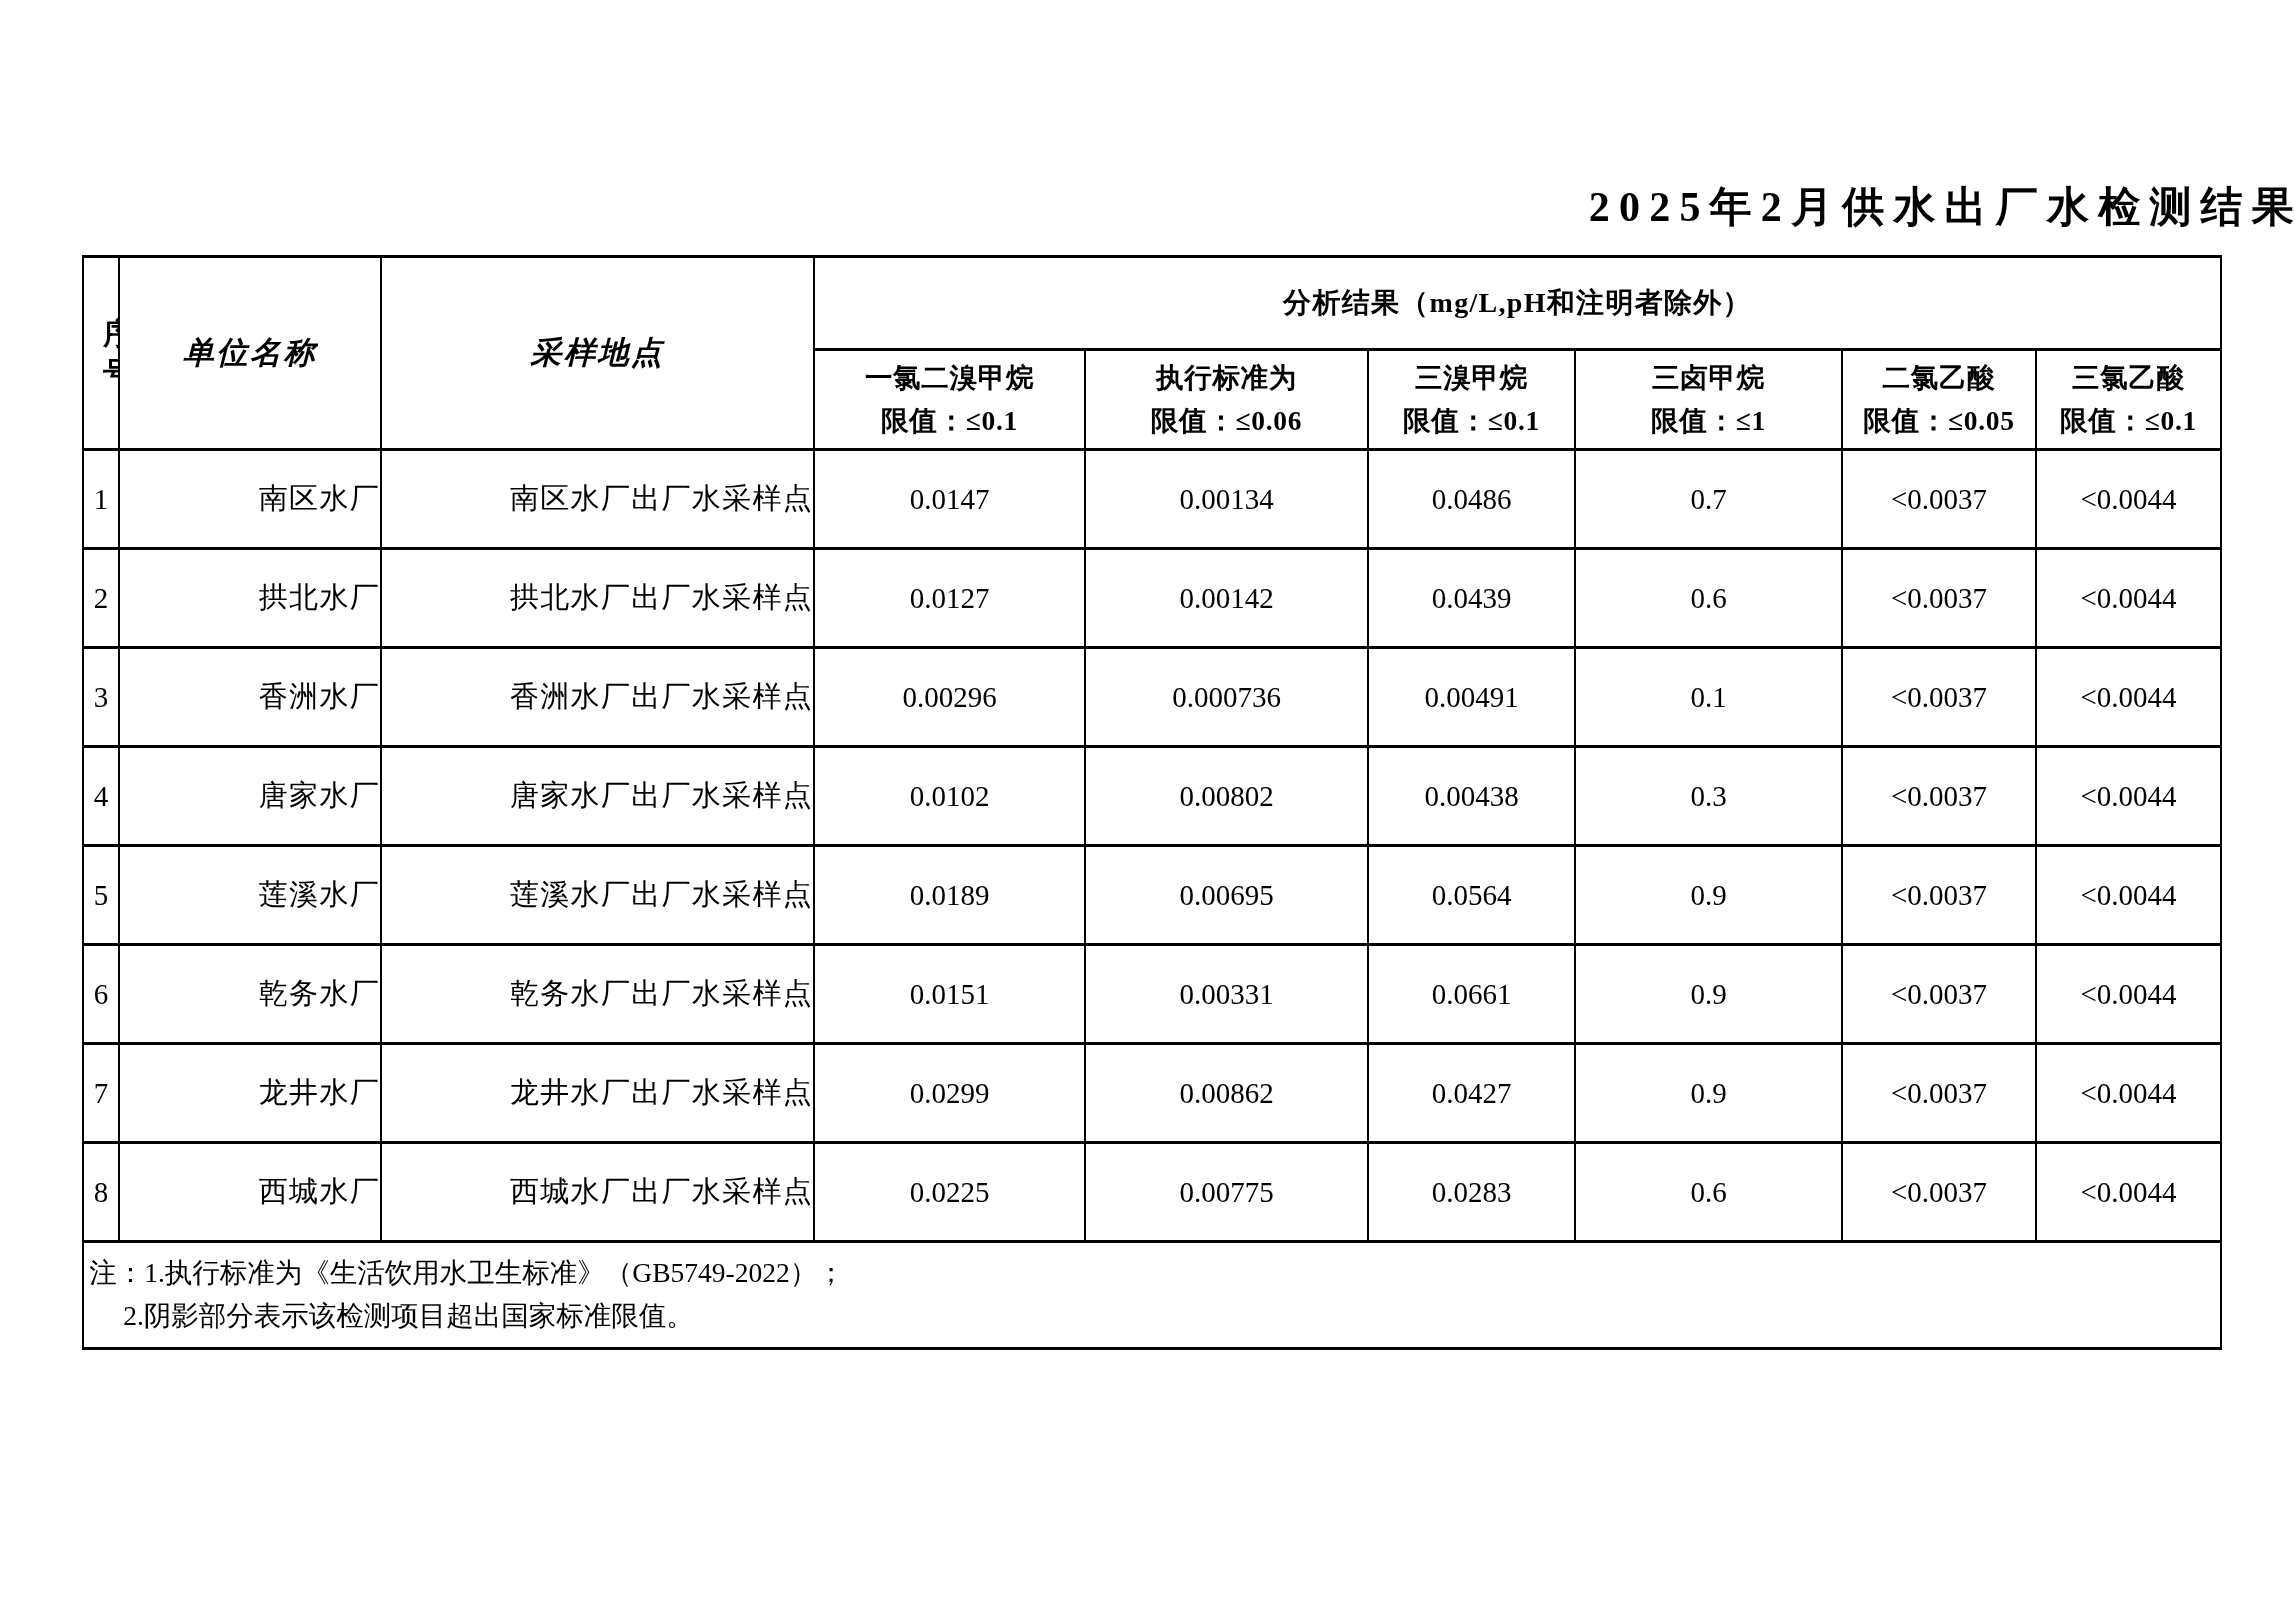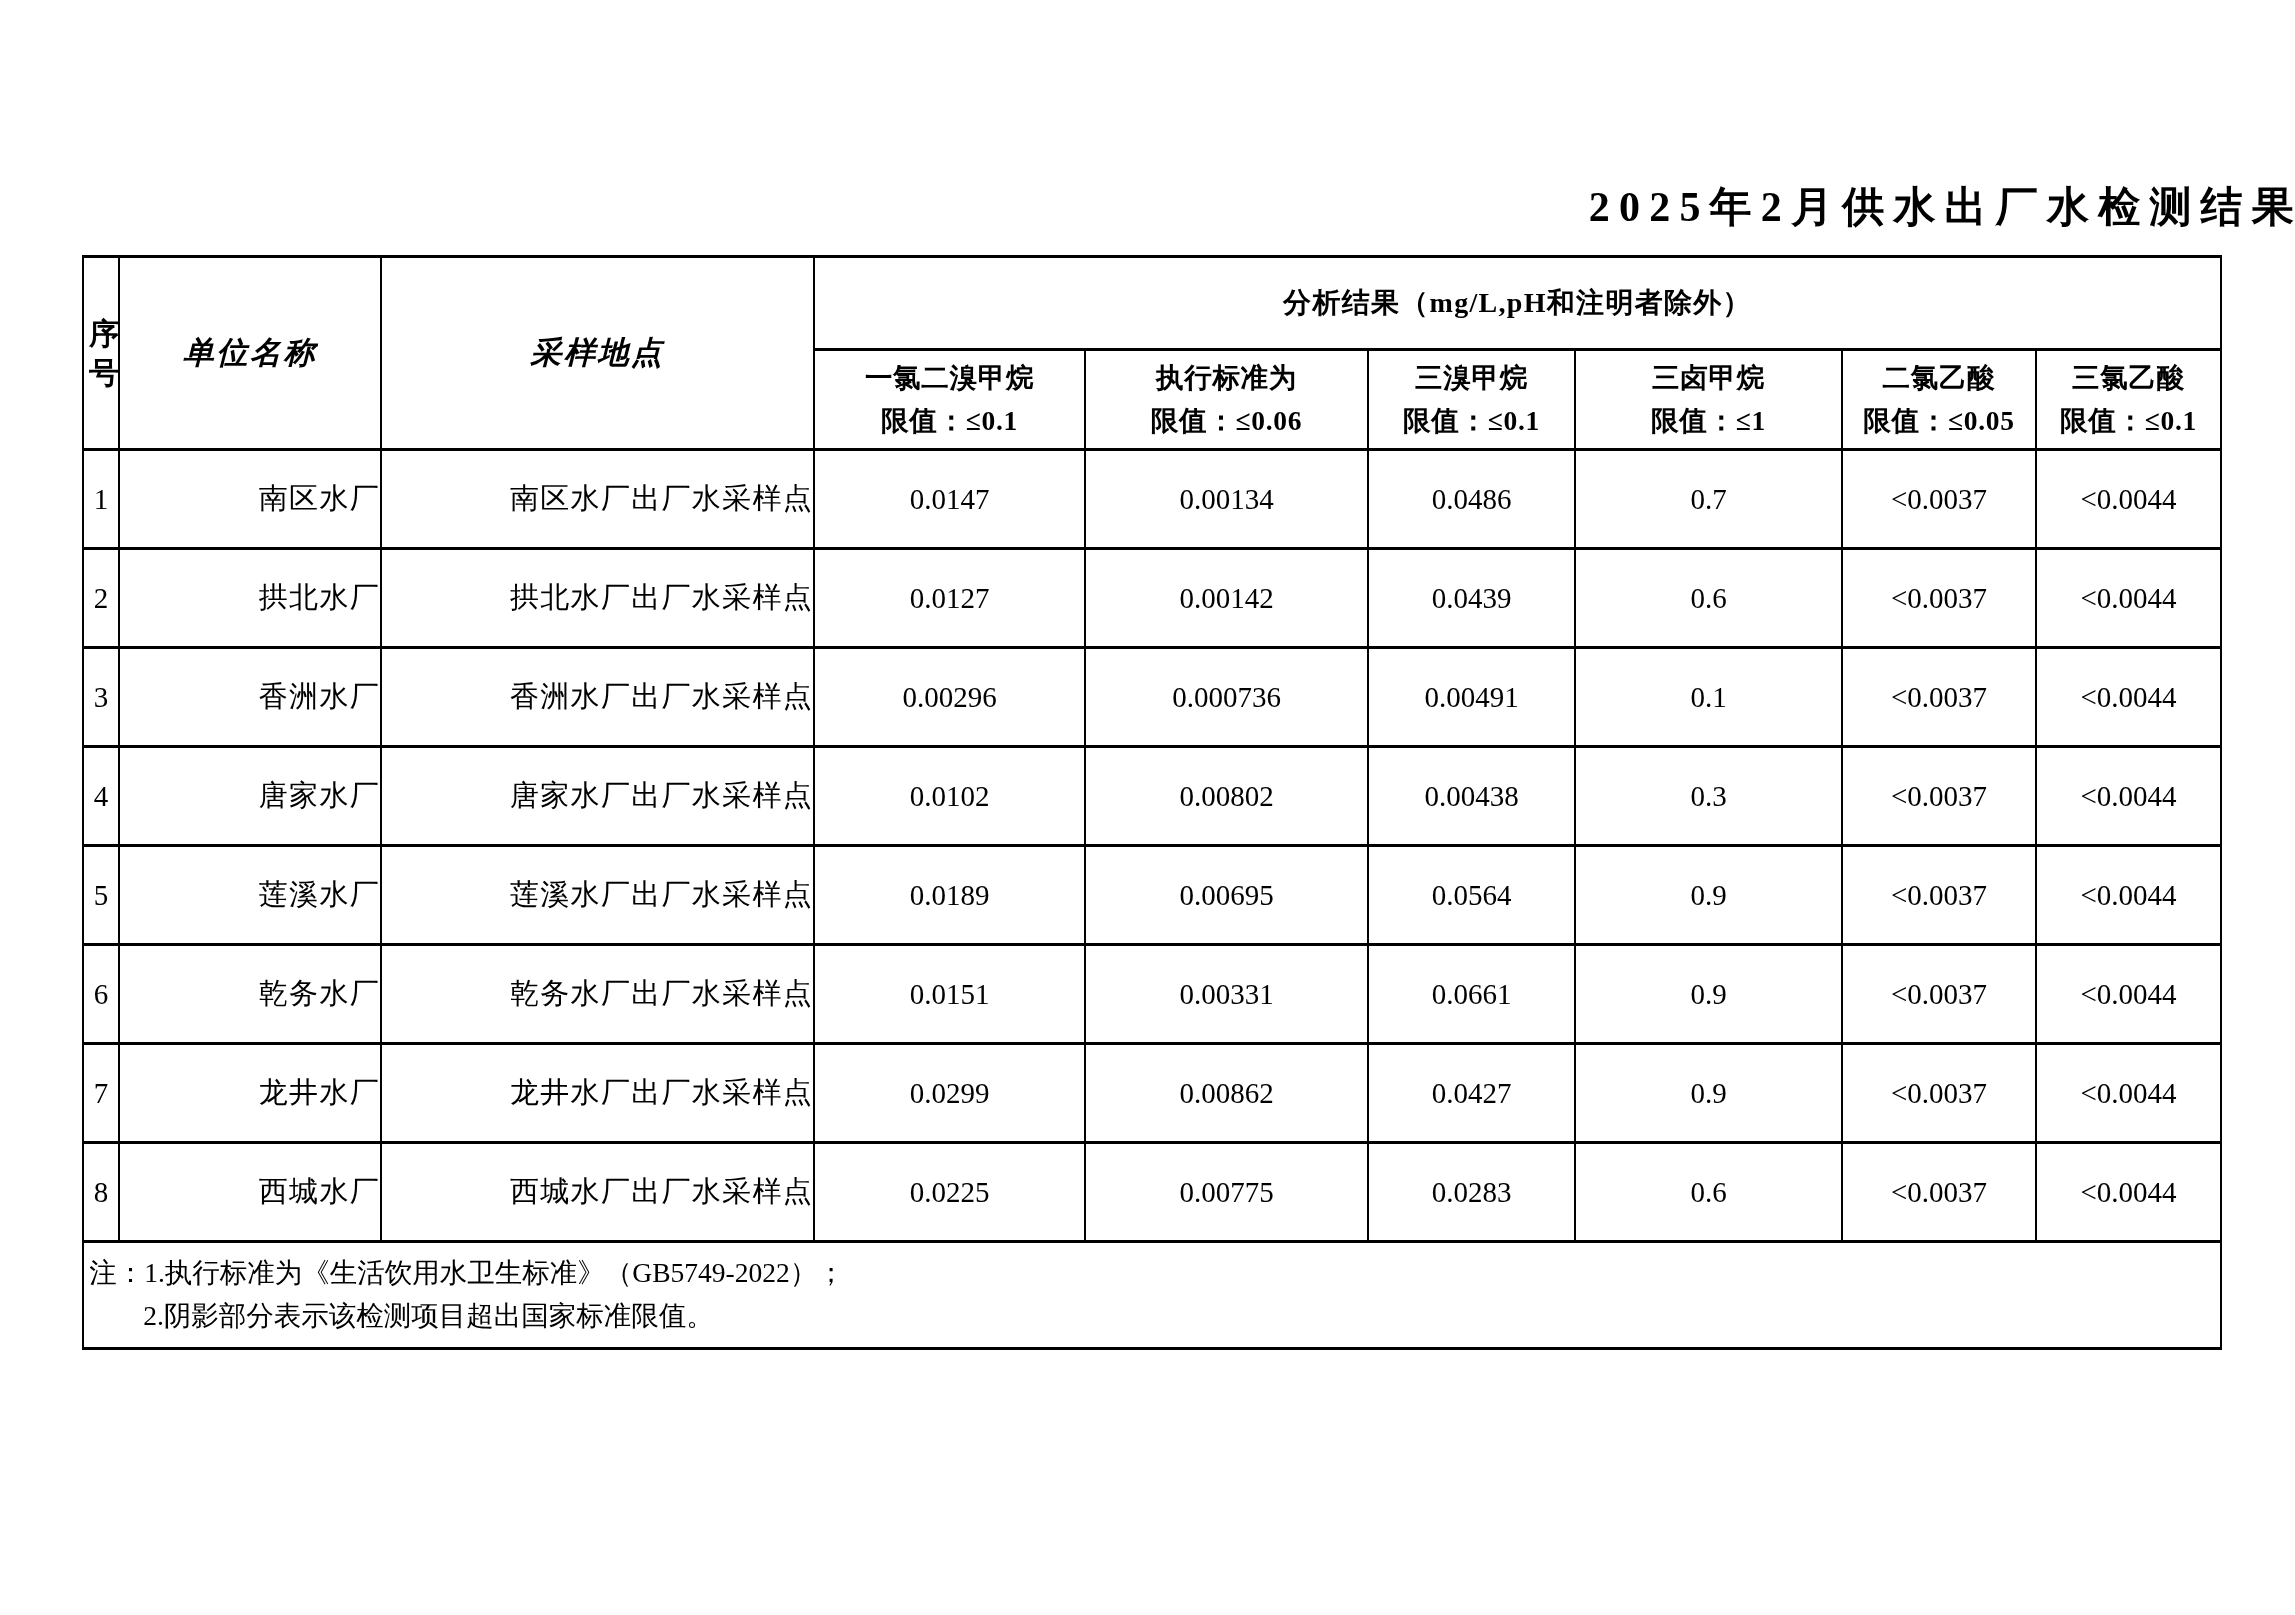--- a/index.html
+++ b/index.html
@@ -55,21 +55,21 @@
   th.rowspan-head {
     font-size: 31px;
     letter-spacing: 2.6px;
     font-style: italic;
   }
   th.seq-head {
     font-size: 30px;
     letter-spacing: 0;
     line-height: 1.3;
     word-break: break-all;
-    padding: 0 5px;
+    padding: 0 19px;
   }
   .hrow2 th {
     height: 97px;
     font-size: 27.5px;
     line-height: 1.55;
     letter-spacing: 0.7px;
   }
   tbody td {
     height: 96px;
     font-size: 29px;
@@ -79,21 +79,21 @@
     text-align: right;
   }
   tfoot td.note-cell {
     height: 99px;
     text-align: left;
     font-size: 27.5px;
     line-height: 1.55;
     padding: 2.6px 5.2px;
   }
   .note-line2 {
-    margin-left: 54px;
+    margin-left: 34px;
   }
 </style>
 </head>
 <body>
 
 <h1 class="title">2025年2月供水出厂水检测结果</h1>
 
 <table class="results">
   <colgroup>
     <col style="width:36px">

